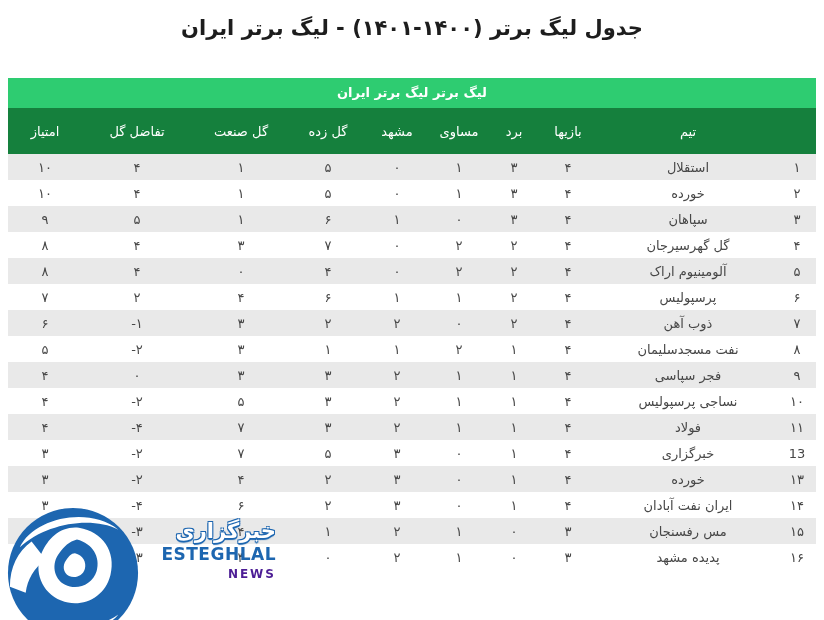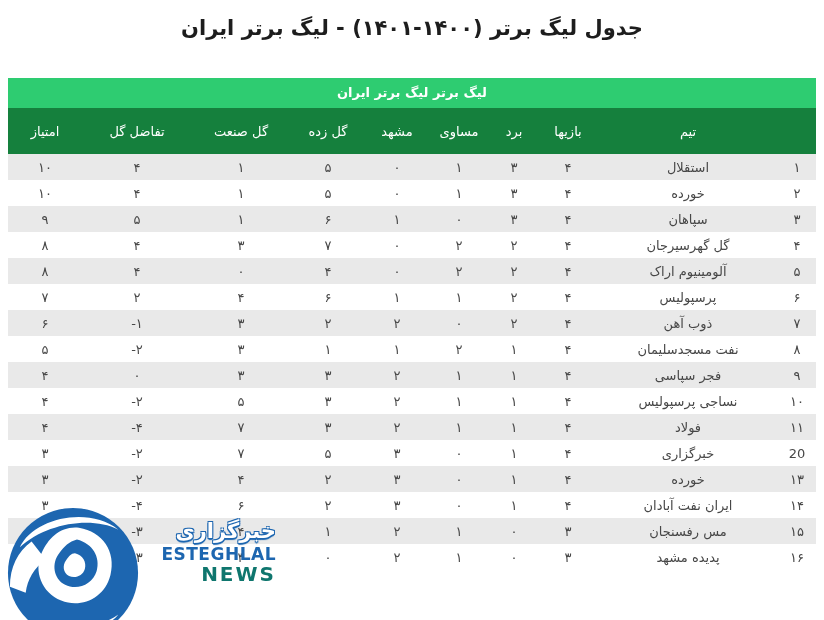--- a/index.html
+++ b/index.html
@@ -32,21 +32,21 @@
 
   .logo { position:absolute; left:4px; top:500px; width:290px; height:140px; z-index:5; }
   .ball { position:absolute; left:0; top:4px; width:138px; height:138px; }
   .logo-text { position:absolute; left:136px; top:18px; width:136px; text-align:right; }
   .logo-fa {
     font-size:21px; font-weight:bold; color:#ffffff; line-height:26px;
     text-shadow:-1px -1px 0 #1d66b0, 1px -1px 0 #1d66b0, -1px 1px 0 #1d66b0,
                  1px 1px 0 #1d66b0, 0 2px 1px #1d66b0;
   }
   .logo-en   { font-size:17px; font-weight:bold; color:#1d66b0; letter-spacing:0.5px; line-height:20px; }
-  .logo-news { font-size:20px; font-weight:bold; color:#0f766e; letter-spacing:2px; line-height:20px; }
+  .logo-news { font-size:12px; font-weight:bold; color:#4c1d95; letter-spacing:2px; line-height:20px; }
 </style>
 </head>
 <body>
 
 <div class="page">
 
   <div class="page-title">جدول لیگ برتر (۱۴۰۰-۱۴۰۱) - لیگ برتر ایران</div>
 
   <div class="table-card">
     <div class="banner">لیگ برتر لیگ برتر ایران</div>
@@ -205,21 +205,21 @@
     <td class="num">۴</td>
     <td class="num">۱</td>
     <td class="num">۱</td>
     <td class="num">۲</td>
     <td class="num">۳</td>
     <td class="num">۷</td>
     <td class="num">-۴</td>
     <td class="num">۴</td>
   </tr>
           <tr class="standings-row">
-    <td class="rank">20</td>
+    <td class="rank">13</td>
     <td class="team">خبرگزاری</td>
     <td class="num">۴</td>
     <td class="num">۱</td>
     <td class="num">۰</td>
     <td class="num">۳</td>
     <td class="num">۵</td>
     <td class="num">۷</td>
     <td class="num">-۲</td>
     <td class="num">۳</td>
   </tr>

